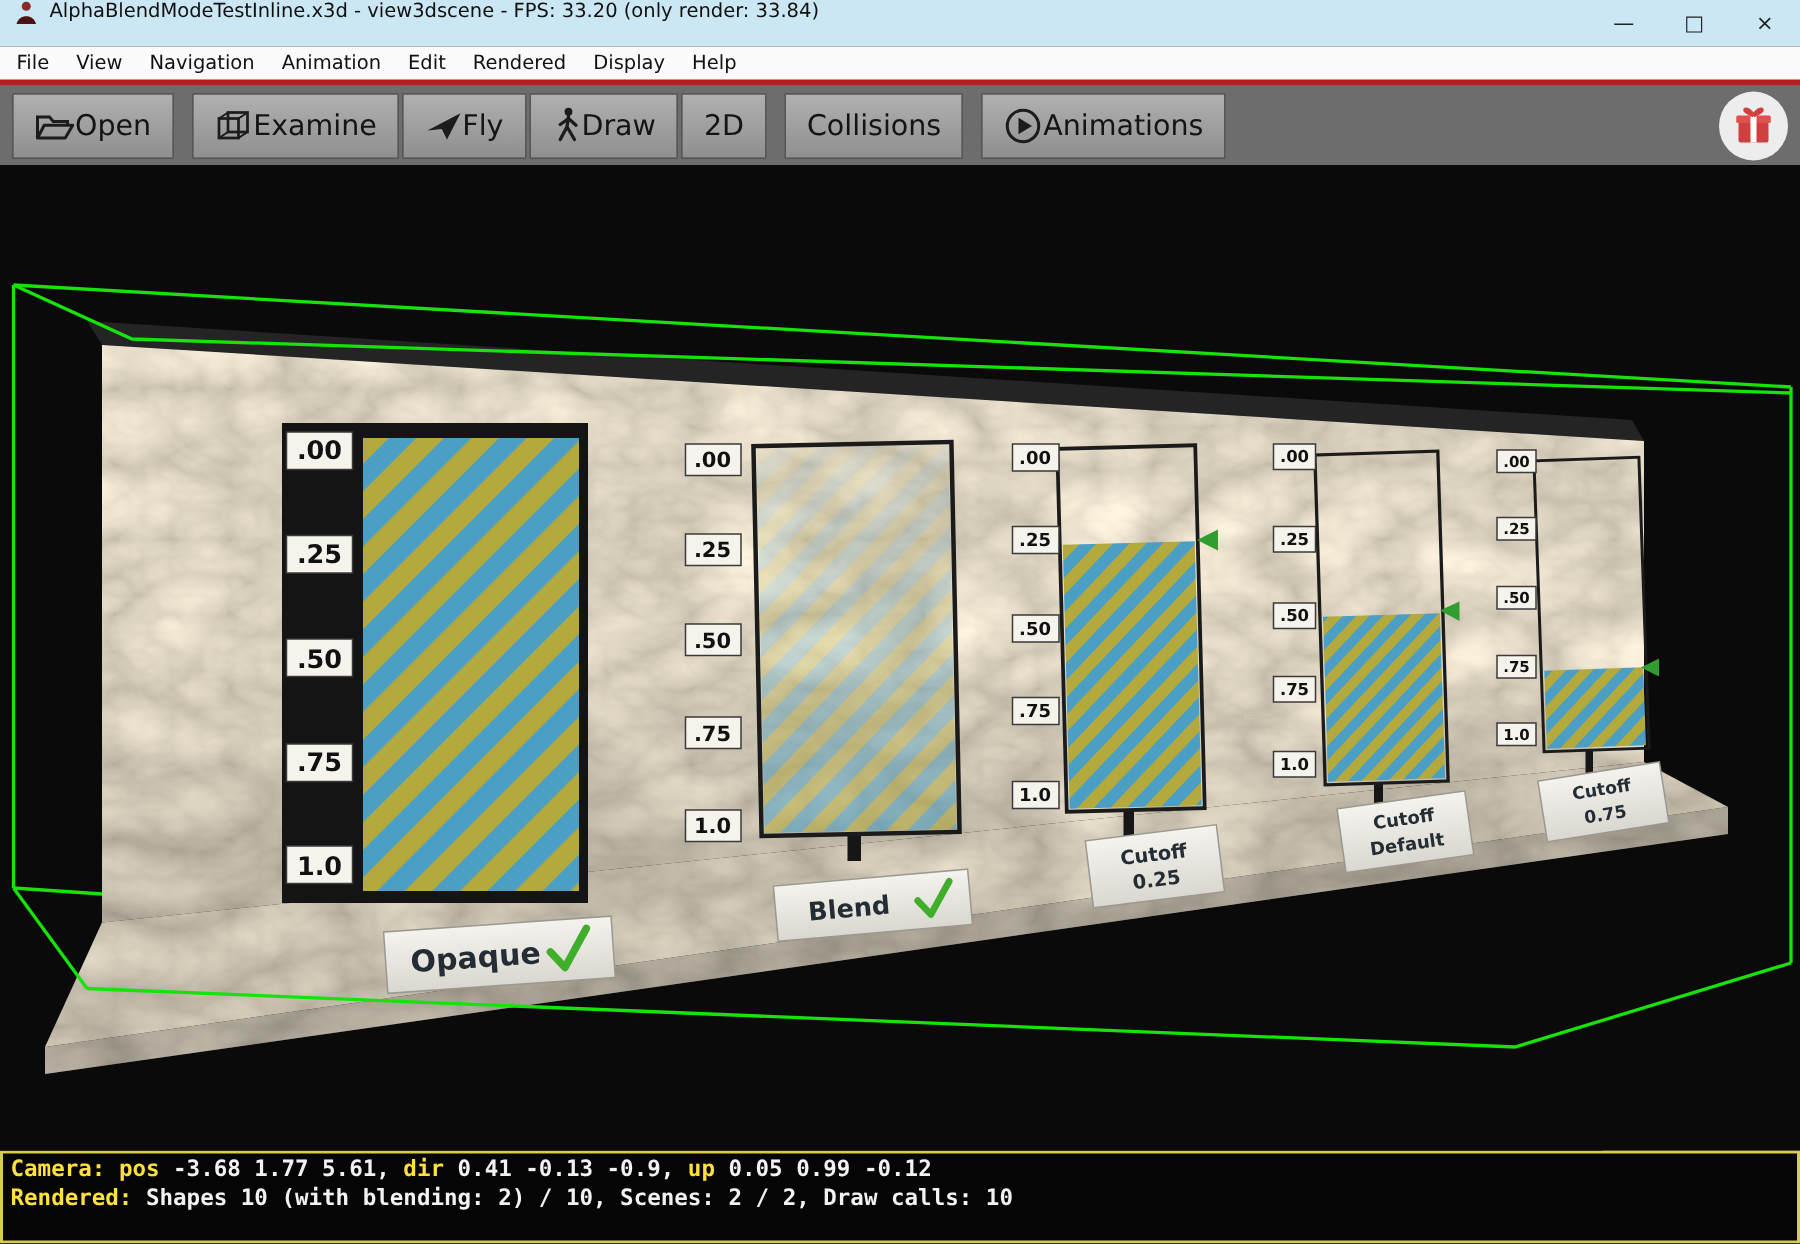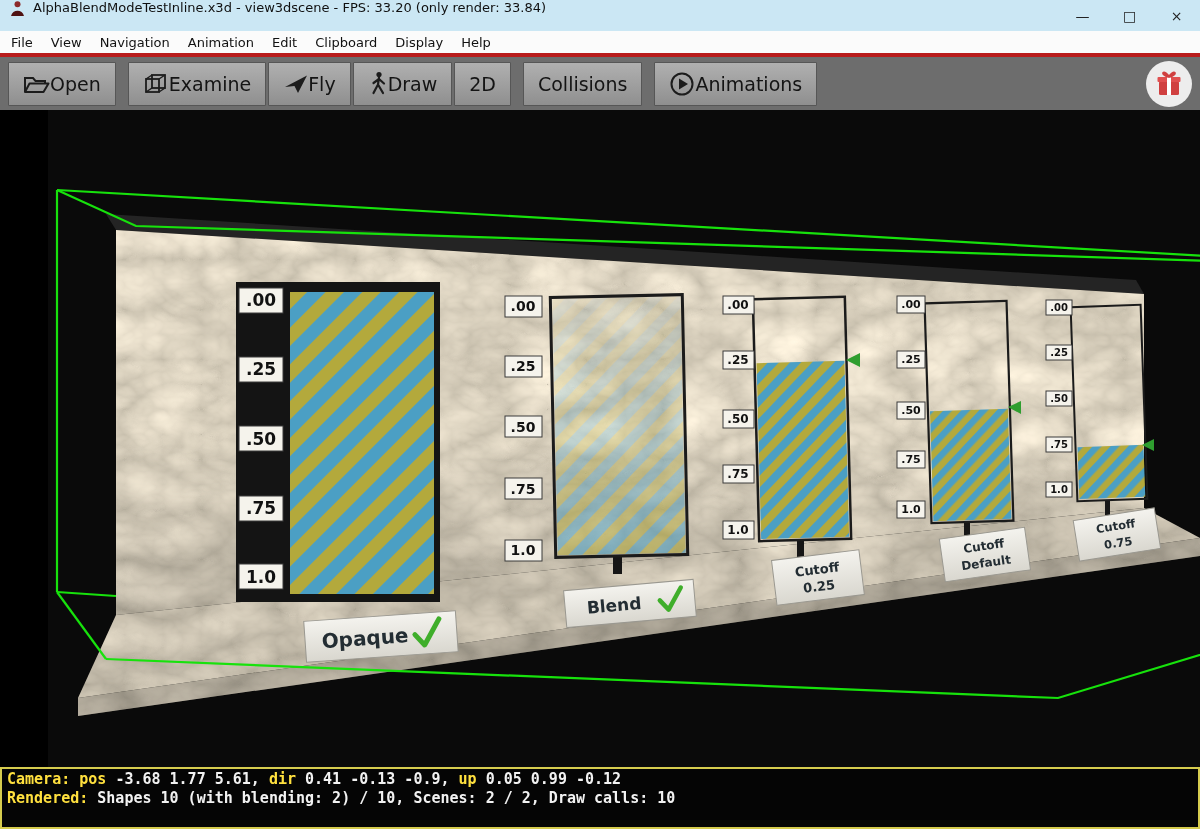--- a/index.html
+++ b/index.html
@@ -26,21 +26,21 @@
   .tb-group { display:flex; gap:2px; }
   .tb-btn { display:flex; align-items:center; gap:0; height:44px; padding:0 14px;
             background:linear-gradient(#b0b0b0,#8f8f8f); border:1px solid #565656;
             border-radius:1px; font-size:19px; color:#141414;
             font-family:"DejaVu Sans","Liberation Sans",sans-serif; cursor:default; }
   .tb-icon { display:flex; align-items:center; }
   .gift-wrap { margin-left:auto; width:46px; height:46px; border-radius:50%;
                background:#ededed; display:flex; align-items:center; justify-content:center; }
 
   
-  .viewport { position:relative; width:1068px; height:657px; background:#0a0a0a;margin-left:48px; }
+  .viewport { position:relative; width:1068px; height:657px; background:#0a0a0a; }
   .viewport svg { display:block; }
   svg text { font-family:"DejaVu Sans","Liberation Sans",sans-serif; }
 
   
   .statusbar { height:62px; background:#050505; border:2px solid #d6cc4e;
                padding:1px 5px; font-family:"DejaVu Sans Mono","Liberation Mono",monospace;
                font-weight:bold; font-size:15px; line-height:18.5px; }
   .status-line { white-space:pre; }
   .y { color:#ffe03e; }
   .w { color:#f2f2f2; }
@@ -62,21 +62,21 @@
     <span class="win-btn">×</span>
   </span>
 </div>
 
 <div class="menubar">
   <span class="menu-item">File</span>
   <span class="menu-item">View</span>
   <span class="menu-item">Navigation</span>
   <span class="menu-item">Animation</span>
   <span class="menu-item">Edit</span>
-  <span class="menu-item">Clipboard</span>
+  <span class="menu-item">Rendered</span>
   <span class="menu-item">Display</span>
   <span class="menu-item">Help</span>
 </div>
 
 <div class="toolbar">
   <div class="tb-group">
     <button class="tb-btn">
       <span class="tb-icon">
         <svg width="27" height="24" viewBox="0 0 27 24">
           <path d="M2 20 V6 h8 l2.5 3 H22 v3" fill="none" stroke="#1c1c1c" stroke-width="2"></path>

